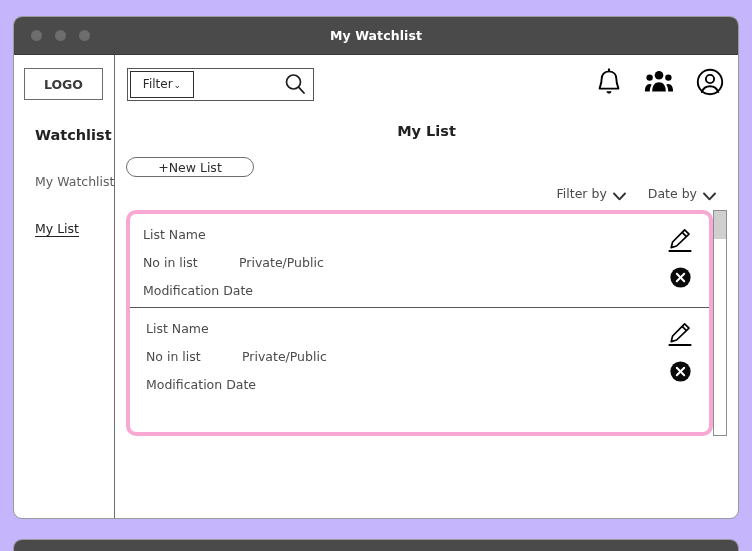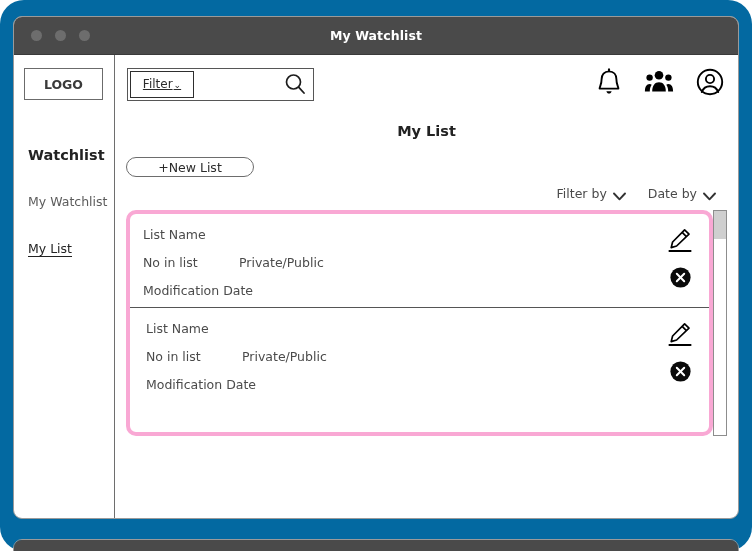--- a/index.html
+++ b/index.html
@@ -9,22 +9,21 @@
     width: 752px;
     height: 551px;
     overflow: hidden;
     font-family: "DejaVu Sans", "Liberation Sans", sans-serif;
   }
 
   #root {
     position: relative;
     width: 752px;
     height: 551px;
-    background: #0369a1;
-    border-radius: 24px;
+    background: #c4b5fd;
   }
 
   
   .window {
     position: absolute;
     left: 13px;
     top: 16px;
     width: 726px;
     height: 503px;
     border: 1px solid #9a9a9a;
@@ -95,24 +94,23 @@
     align-items: center;
     justify-content: center;
     font-size: 12.5px;
     color: #3a3a3a;
     background: #fff;
     font-weight: bold;
   }
 
   .side-nav {
     position: absolute;
-    left: 1px;
+    left: 8px;
     top: 72px;
     width: 101px;
-    margin-top: 20px;
   }
 
   .side-heading {
     font-size: 14.5px;
     font-weight: bold;
     color: #222;
     padding: 0 0 0 13px;
     margin-bottom: 31px;
   }
 
@@ -164,21 +162,20 @@
     margin-left: 2px;
     border: 1px solid #2e2e2e;
     box-sizing: border-box;
     display: flex;
     align-items: center;
     justify-content: center;
     font-size: 12px;
     color: #2b2b2b;
     background: #fff;
     gap: 1px;
-    text-decoration: underline;
   }
   .chip-caret {
     font-size: 9px;
     line-height: 1;
     transform: translateY(1px);
   }
 
   .search-icon {
     position: absolute;
     right: 7px;

